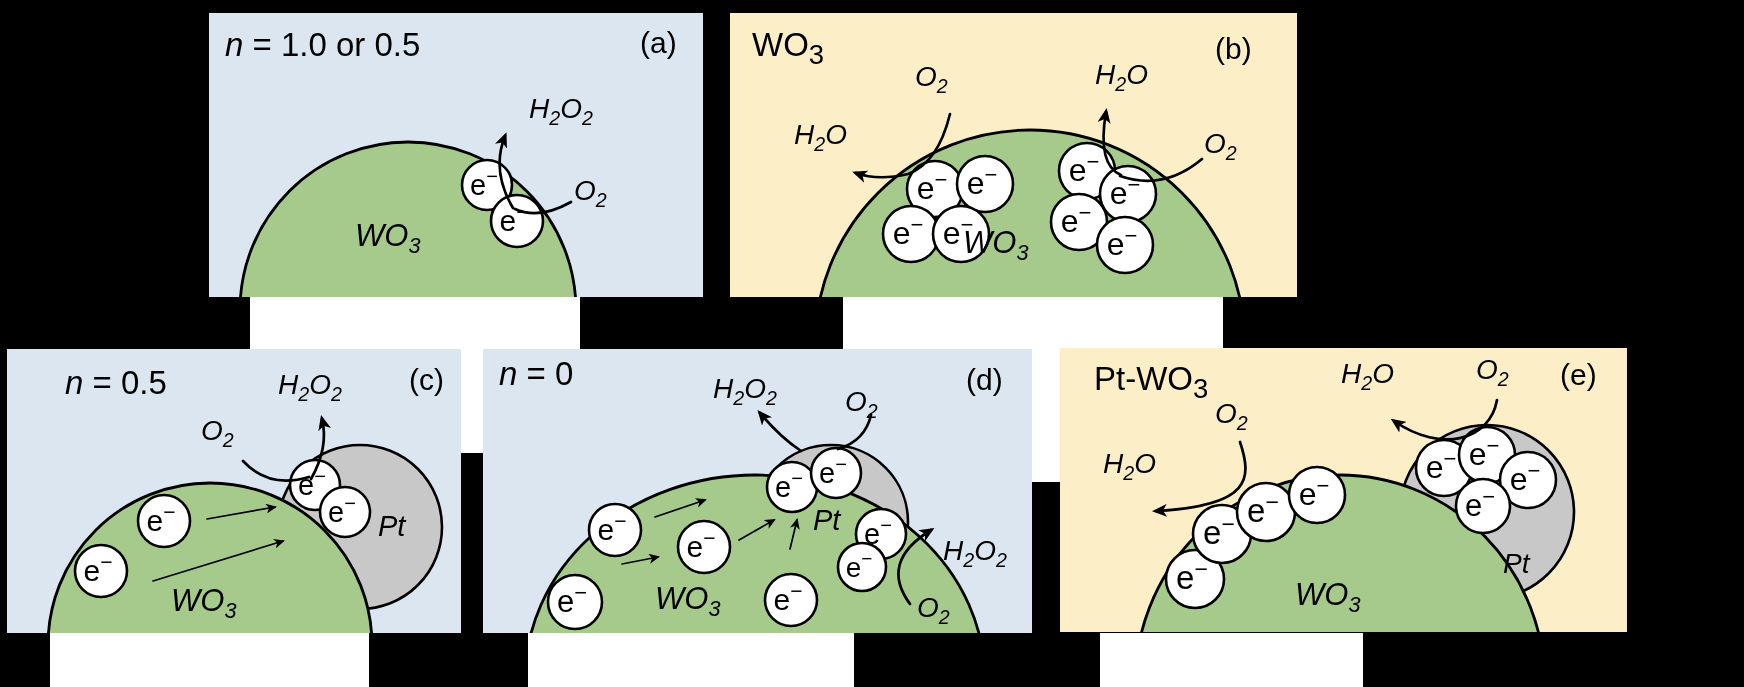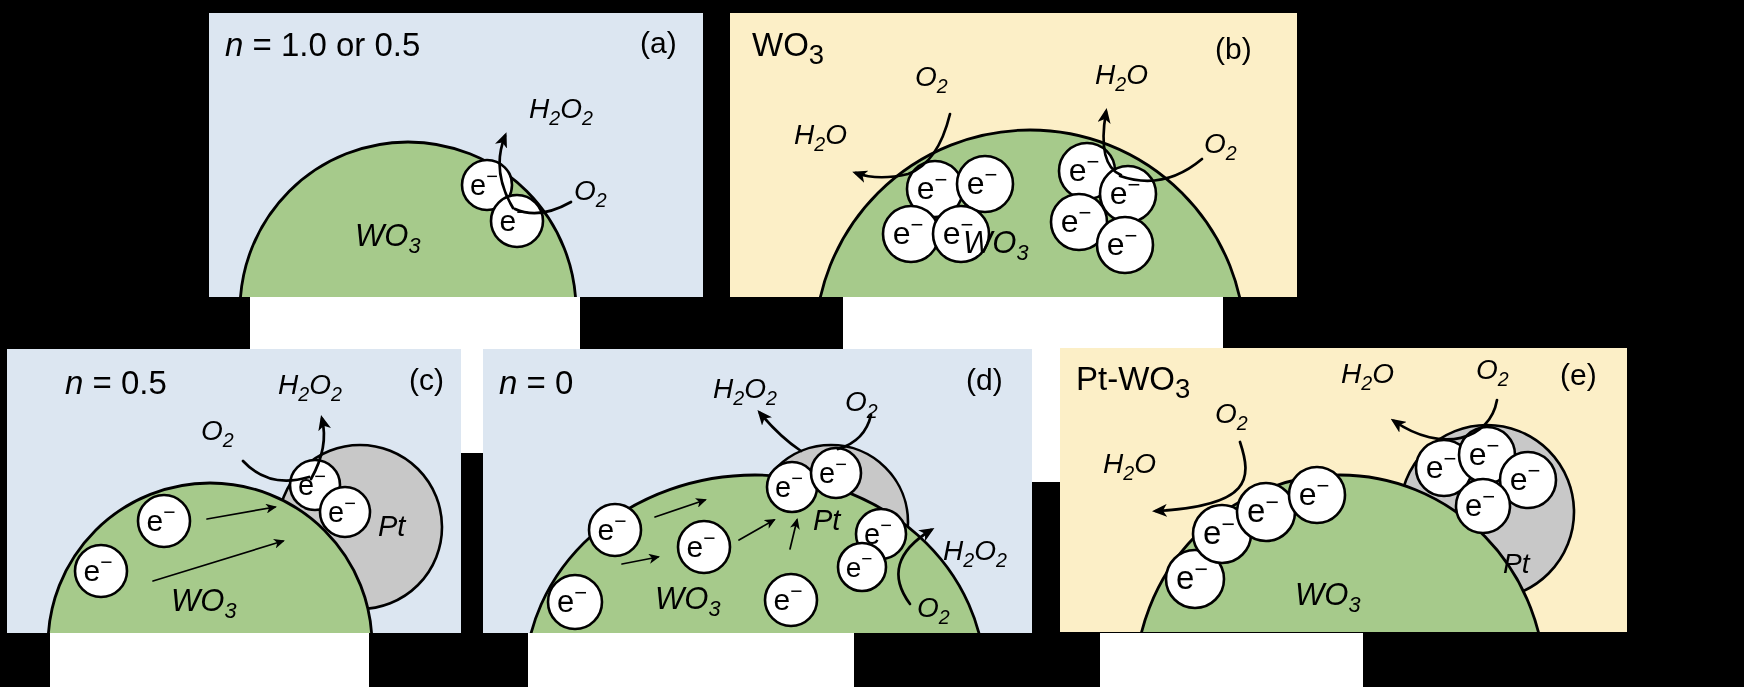--- a/index.html
+++ b/index.html
@@ -186,21 +186,21 @@
           <text x="376" y="228" text-anchor="middle" font-size="28" fill="#000000" font-family="&quot;Liberation Sans&quot;, sans-serif">e<tspan dy="-12" font-size="19">−</tspan></text>
         </g>
         <path d="M 388 66 Q 382 92 355 100" fill="none" stroke="#000000" stroke-width="2.7" stroke-linecap="round"></path>
         <path d="M 318 102 Q 297 88 277 64" fill="none" stroke="#000000" stroke-width="2.7" stroke-linecap="round" marker-end="url(#head-3)"></path>
         <path d="M 427 255 Q 396 213 448 181" fill="none" stroke="#000000" stroke-width="2.7" stroke-linecap="round" marker-end="url(#head-3)"></path>
         <path d="M 172 168 L 222 151" fill="none" stroke="#000000" stroke-width="1.7" stroke-linecap="round" marker-end="url(#thinhead-3)"></path>
         <path d="M 256 191 L 291 171" fill="none" stroke="#000000" stroke-width="1.7" stroke-linecap="round" marker-end="url(#thinhead-3)"></path>
         <path d="M 139 215 L 175 208" fill="none" stroke="#000000" stroke-width="1.7" stroke-linecap="round" marker-end="url(#thinhead-3)"></path>
         <path d="M 307 200 L 314 171" fill="none" stroke="#000000" stroke-width="1.7" stroke-linecap="round" marker-end="url(#thinhead-3)"></path>
       </svg>
-    <div class="panel-title" style="left: 16px; top: 15px;"><i>n</i><span> = 0</span></div>
+    <div class="panel-title" style="left: 16px; top: 6px;"><i>n</i><span> = 0</span></div>
     <div class="panel-tag" style="left: 483px; top: 14px;">(d)</div>
   <div class="chem" style="left: 230px; top: 24px; font-size: 28px;">H<sub>2</sub>O<sub>2</sub></div>
       <div class="chem" style="left: 362px; top: 37px; font-size: 28px;">O<sub>2</sub></div>
       <div class="chem" style="left: 460px; top: 186px; font-size: 28px;">H<sub>2</sub>O<sub>2</sub></div>
       <div class="chem" style="left: 434px; top: 243px; font-size: 28px;">O<sub>2</sub></div>
       <div class="chem" style="left: 172px; top: 233px; font-size: 31px;">WO<sub>3</sub></div>
       <div class="chem" style="left: 330px; top: 155px; font-size: 29px;">Pt</div>
     </div>
   <div class="panel" style="left: 1060px; top: 348px; width: 567px; height: 284px; background: rgb(252, 239, 199);">
     <svg width="567" height="284" viewBox="0 0 567 284">
@@ -242,21 +242,21 @@
           <circle cx="468" cy="132" r="28" fill="#ffffff" stroke="#000000" stroke-width="2.6"></circle>
           <text x="465" y="142" text-anchor="middle" font-size="32" fill="#000000" font-family="&quot;Liberation Sans&quot;, sans-serif">e<tspan dy="-12" font-size="22">−</tspan></text>
         </g>
         <g>
           <circle cx="423" cy="158" r="27" fill="#ffffff" stroke="#000000" stroke-width="2.6"></circle>
           <text x="420" y="168" text-anchor="middle" font-size="31" fill="#000000" font-family="&quot;Liberation Sans&quot;, sans-serif">e<tspan dy="-12" font-size="22">−</tspan></text>
         </g>
         <path d="M 180 94 C 192 130 192 158 96 163" fill="none" stroke="#000000" stroke-width="2.7" stroke-linecap="round" marker-end="url(#head-4)"></path>
         <path d="M 437 52 C 430 92 382 106 334 73" fill="none" stroke="#000000" stroke-width="2.7" stroke-linecap="round" marker-end="url(#head-4)"></path>
       </svg>
-    <div class="panel-title" style="left: 16px; top: 12px; text-align: center;"><i></i><span>Pt-WO<sub>3</sub></span></div>
+    <div class="panel-title" style="left: 34px; top: 12px; text-align: center;"><i></i><span>Pt-WO<sub>3</sub></span></div>
     <div class="panel-tag" style="left: 500px; top: 10px;">(e)</div>
   <div class="chem" style="left: 155px; top: 50px; font-size: 28px;">O<sub>2</sub></div>
       <div class="chem" style="left: 43px; top: 100px; font-size: 28px;">H<sub>2</sub>O</div>
       <div class="chem" style="left: 281px; top: 10px; font-size: 28px;">H<sub>2</sub>O</div>
       <div class="chem" style="left: 416px; top: 6px; font-size: 28px;">O<sub>2</sub></div>
       <div class="chem" style="left: 235px; top: 230px; font-size: 31px;">WO<sub>3</sub></div>
       <div class="chem" style="left: 443px; top: 200px; font-size: 28px;">Pt</div>
     </div>
 <div class="patch" style="left: 250px; top: 296px; width: 330px; height: 54px;"></div>
     <div class="patch" style="left: 461px; top: 296px; width: 22px; height: 157px;"></div>

